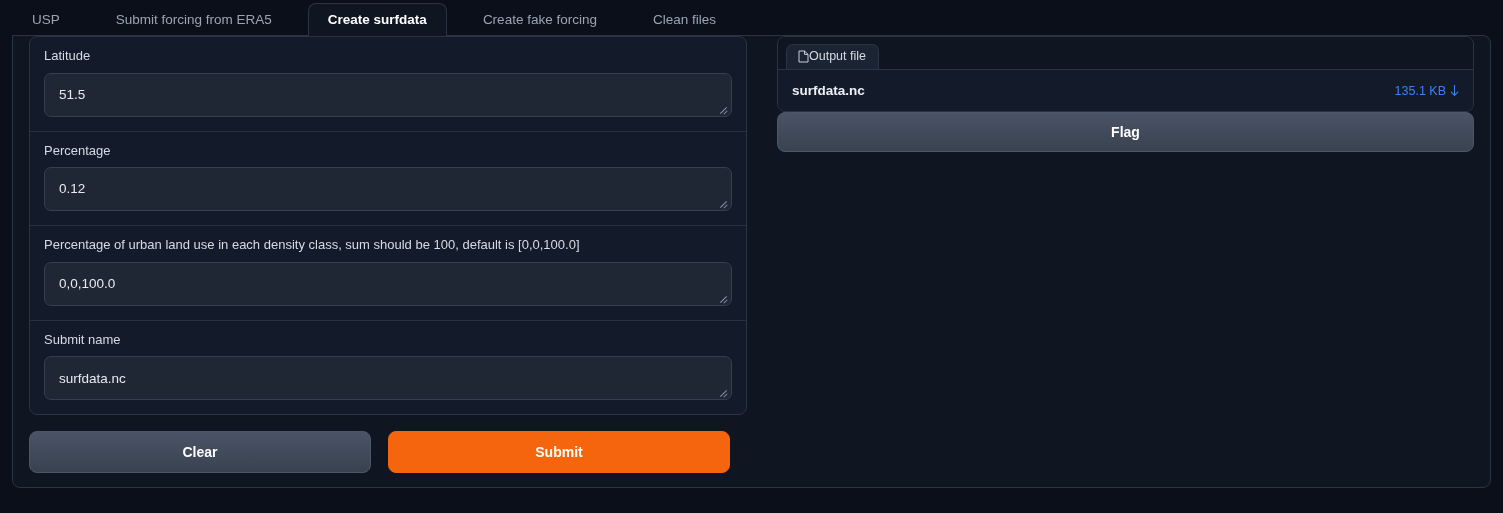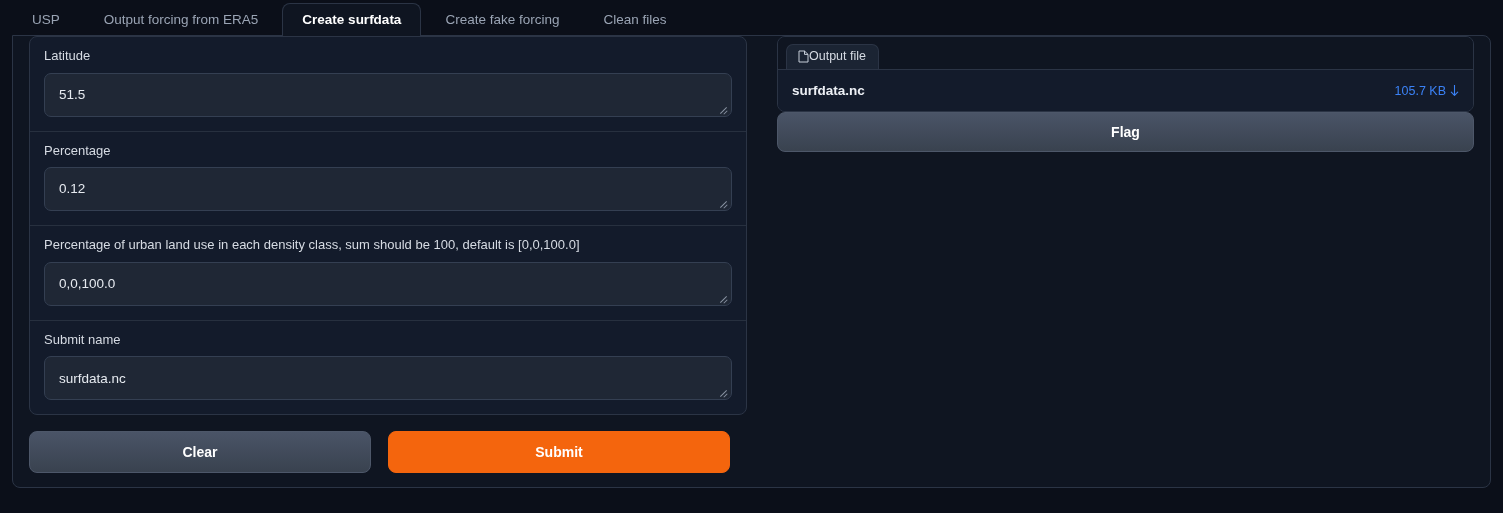--- a/index.html
+++ b/index.html
@@ -12,21 +12,21 @@
     overflow: hidden;
   }
 
   
   .tabbar {
     position: relative;
     height: 36px;
     display: flex;
     align-items: flex-end;
     padding-left: 12px;
-    gap: 4px;
+    gap: 16px;
   }
 
   .tab {
     font-size: 13.5px;
     color: #9aa4b4;
     padding: 9px 19px 10px 19px;
     line-height: 1;
     border: 1px solid transparent;
     border-bottom: none;
     border-radius: 8px 8px 0 0;
@@ -236,21 +236,21 @@
     justify-content: center;
     cursor: pointer;
     user-select: none;
   }
 </style>
 </head>
 <body>
 
 <div class="tabbar">
   <div class="tab"><span>USP</span></div>
-  <div class="tab"><span>Output forcing from ERA5</span></div>
+  <div class="tab"><span>Submit forcing from ERA5</span></div>
   <div class="tab active"><span>Create surfdata</span></div>
   <div class="tab"><span>Create fake forcing</span></div>
   <div class="tab"><span>Clean files</span></div>
 </div>
 
 <div class="panel">
 
   <div class="col-left">
 
     <div class="form-box">
@@ -309,21 +309,21 @@
             <path d="M1 1h5.5L10 4.4V12H1z" stroke="#c7ced9" stroke-width="1" stroke-linejoin="round"></path>
             <path d="M6.5 1v3.4H10" stroke="#c7ced9" stroke-width="1" stroke-linejoin="round"></path>
           </svg>
           <span>Output file</span>
         </div>
       </div>
 
       <div class="out-row">
         <span class="out-name">surfdata.nc</span>
         <span class="out-size">
-          <span>105.7 KB</span>
+          <span>135.1 KB</span>
           <svg class="dl-arrow" viewBox="0 0 9 12" fill="none">
             <path d="M4.5 0v9.5M1.3 7.2l3.2 3.2 3.2-3.2" stroke="#3b82f6" stroke-width="1.1" stroke-linecap="round" stroke-linejoin="round"></path>
           </svg>
         </span>
       </div>
     </div>
 
     <div class="btn-flag">
       <span>Flag</span>
     </div>

